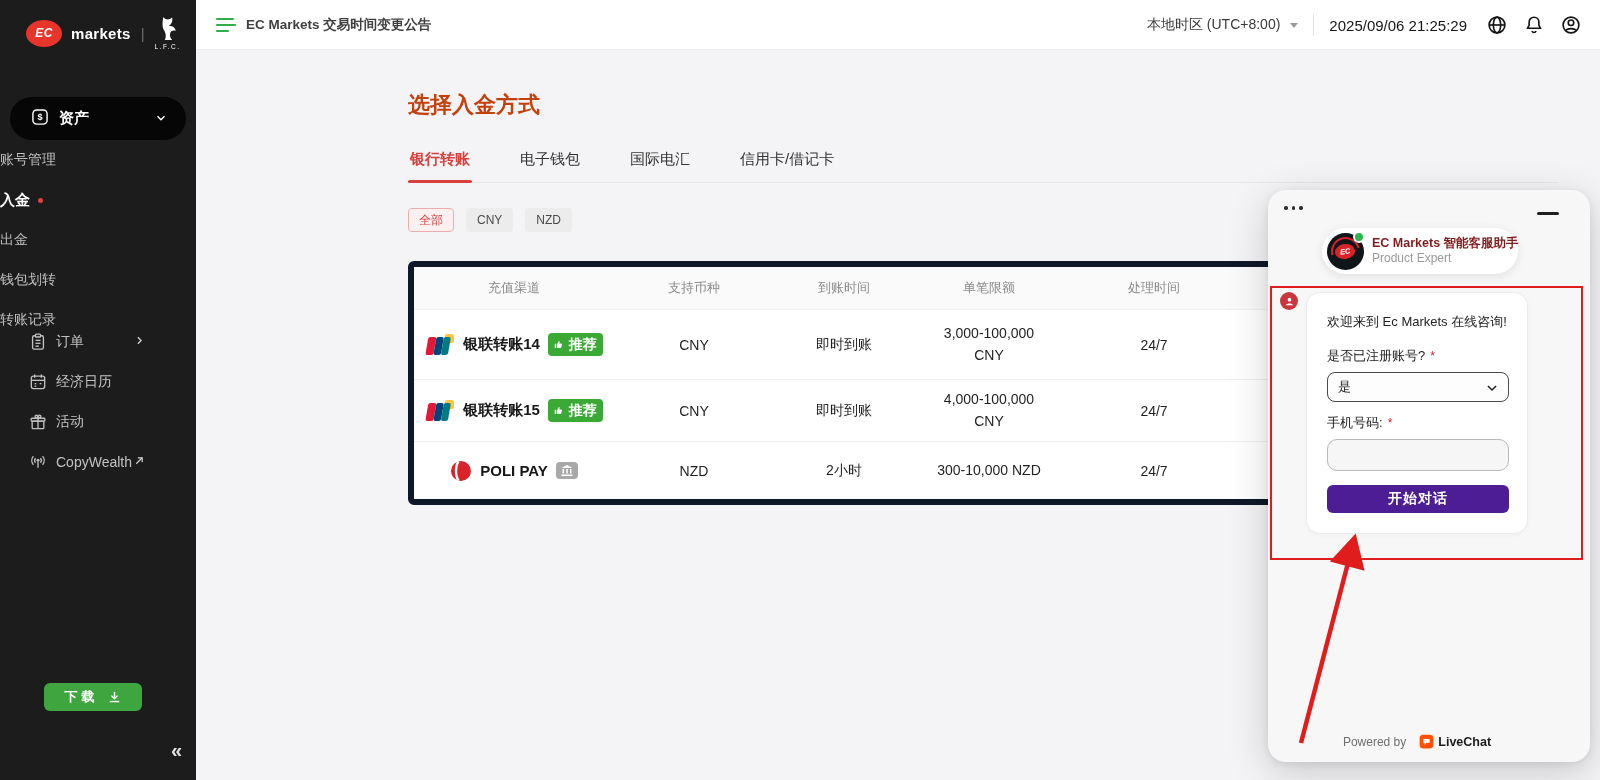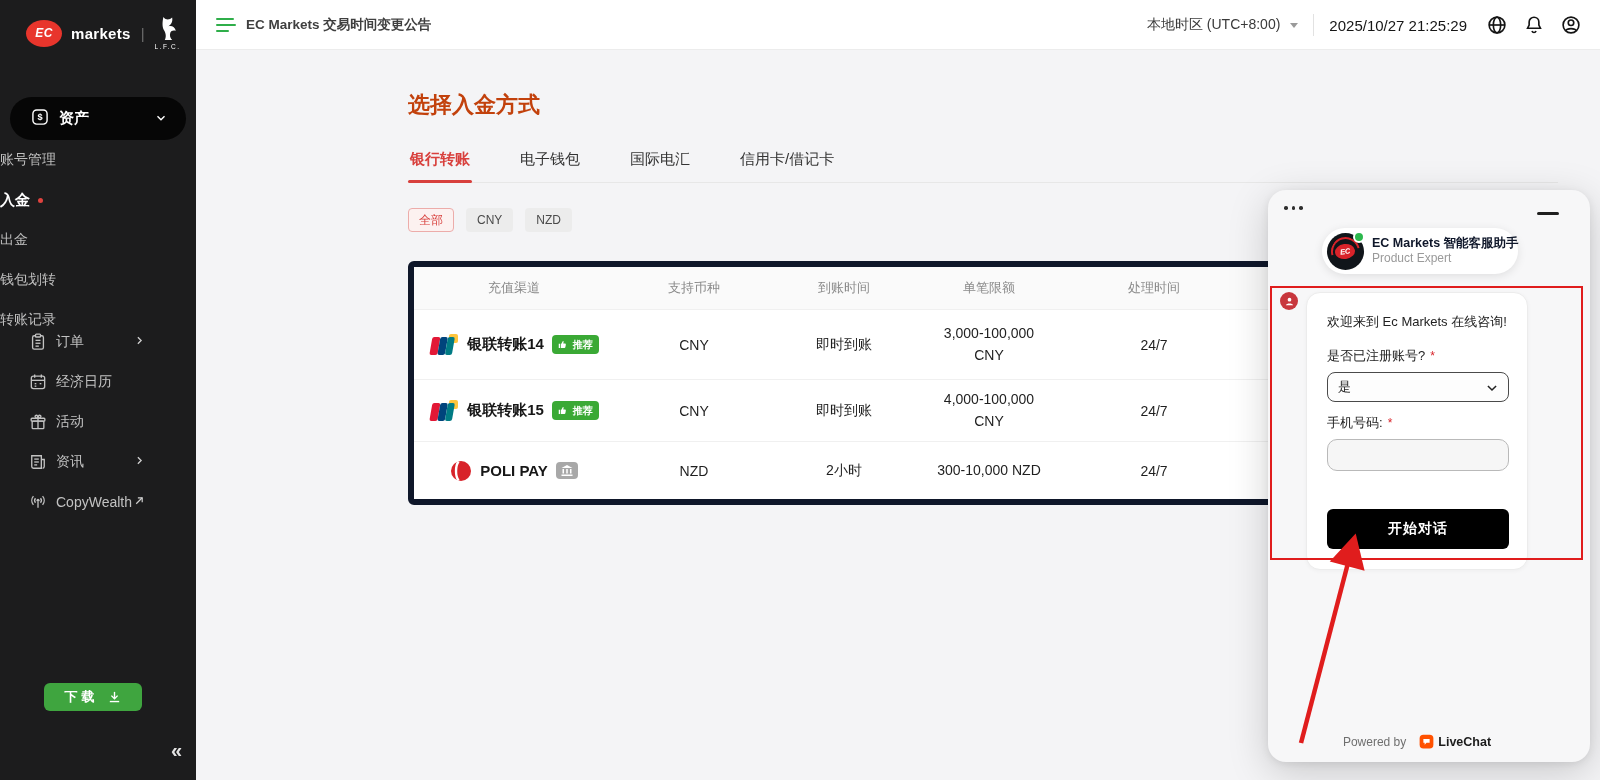--- a/index.html
+++ b/index.html
@@ -70,21 +70,21 @@
   .table { margin-top:29px; background:#fff; border:6px solid #0f172a; border-radius:6px; overflow:hidden; }
   .trow { display:flex; align-items:center; }
   .thead { background:#fafafa; height:42px; }
   .thead .cell { font-size:13px; color:#8a8a8a; font-weight:400; }
   .tbody-row { border-top:1px solid #f0f0f0; background:#fff; cursor:pointer; }
   .cell { display:flex; align-items:center; justify-content:center; text-align:center; }
   .c1 { width:200px; } .c2 { width:160px; } .c3 { width:140px; } .c4 { width:150px; } .c5 { width:180px; } .c6 { flex:1; }
   .r1 { height:70px; } .r2 { height:62px; } .r3 { height:58px; }
   .chan { display:flex; align-items:center; gap:8px; }
   .chan-name { font-size:15px; font-weight:bold; color:#171717; white-space:nowrap; }
-  .badge-rec { display:flex; align-items:center; gap:6px; background:#3aa935; color:#fff; font-size:10px; font-weight:bold;
+  .badge-rec { display:flex; align-items:center; gap:6px; background:#3aa935; color:#fff; font-size:14px; font-weight:bold;
                border-radius:4px; padding:2.5px 6px; }
   .badge-bank { background:#a8a8a8; border-radius:4px; width:22px; height:17px; display:flex; align-items:center; justify-content:center; }
   .val { font-size:14px; color:#1f1f1f; font-weight:500; }
   .limit-wrap { width:116px; line-height:1.55; }
 
   
   .chat { position:absolute; left:1268px; top:190px; width:322px; height:572px; background:#f7f7f8; border-radius:18px;
           box-shadow:0 10px 40px rgba(0,0,0,.18), 0 2px 8px rgba(0,0,0,.08); z-index:50; }
   .chat-dots { position:absolute; left:16px; top:16px; display:flex; gap:4px; cursor:pointer; }
   .chat-dots i { width:3.5px; height:3.5px; border-radius:50%; background:#2e2e2e; }
@@ -93,36 +93,36 @@
   .agent-pill { position:absolute; left:54px; top:38px; width:196px; height:46px; background:#fff; border-radius:24px;
                 box-shadow:0 2px 10px rgba(0,0,0,.10); display:flex; align-items:center; padding-left:5px; }
   .agent-avatar { position:relative; width:37px; height:37px; border-radius:50%; background:#10151a; flex:0 0 auto;
                   display:flex; align-items:center; justify-content:center; }
   .agent-avatar .ec-mini { background:#d8232a; color:#fff; font-size:7.5px; font-weight:bold; font-style:italic;
                   border-radius:50%; padding:3px 5px; transform:rotate(-8deg); }
   .agent-avatar .ring { position:absolute; inset:4px; border:2px solid #d8232a; border-radius:50%;
                   border-right-color:transparent; border-bottom-color:transparent; transform:rotate(30deg); }
   .status-dot { position:absolute; right:-1px; top:-2px; width:12px; height:12px; border-radius:50%; background:#2cb84d; border:2px solid #fff; }
   .agent-texts { margin-left:8px; line-height:1.25; }
-  .agent-name { font-size:12.5px; font-weight:bold; color:#0f172a; white-space:nowrap; }
+  .agent-name { font-size:12.5px; font-weight:bold; color:#7f1d1d; white-space:nowrap; }
   .agent-role { font-size:12px; color:#9a9a9a; }
 
   .msg-avatar { position:absolute; left:12px; top:102px; width:18px; height:18px; border-radius:50%; background:#c8373d;
                 display:flex; align-items:center; justify-content:center; }
   .msg-card { position:absolute; left:38px; top:102px; width:222px; background:#fff; border:1px solid #ececec; border-radius:14px;
               padding:20px; box-shadow:0 1px 4px rgba(0,0,0,.04); }
   .welcome { font-size:13px; color:#222; margin-bottom:16px; }
   .f-label { font-size:13px; color:#222; margin-bottom:7px; }
   .req { color:#d8232a; margin-left:5px; font-size:12px; }
   .f-select { position:relative; width:182px; height:30px; border:1.5px solid #4a4a4a; border-radius:8px; background:#fdfdfd;
               display:flex; align-items:center; padding:0 10px; font-size:13px; color:#222; cursor:pointer; margin-bottom:12px; }
   .f-select svg { position:absolute; right:9px; top:8px; }
   .f-input { width:182px; height:32px; border:1px solid #b9b9b9; border-radius:10px; background:#f6f6f6; margin-bottom:0;
              font-family:inherit; font-size:13px; padding:0 10px; color:#222; }
-  .start-btn { width:182px; height:40px; margin-top:38px; background:#000000; border:none; border-radius:6px; color:#fff;
+  .start-btn { width:182px; height:28px; margin-top:14px; background:#4c1d95; border:none; border-radius:6px; color:#fff;
                font-size:14px; font-weight:bold; cursor:pointer; font-family:inherit; letter-spacing:1px; }
   .chat-footer { position:absolute; bottom:13px; left:0; width:298px; display:flex; align-items:center; justify-content:center; gap:13px; }
   .powered { font-size:12px; color:#6f6f6f; }
   .lc-logo { display:flex; align-items:center; gap:4px; cursor:pointer; }
   .lc-name { font-size:12.5px; font-weight:bold; color:#1c1c1c; }
 
   
   .annot { position:absolute; inset:0; z-index:60; pointer-events:none; }
   .annot-rect { position:absolute; left:1270px; top:286px; width:313px; height:274px; border:2px solid #e01d1d; }
   .annot-arrow { position:absolute; left:0; top:0; }
@@ -221,37 +221,20 @@
             <line x1="12" y1="7.5" x2="12" y2="20"></line>
             <path d="M12 7.5 C8.5 7.5 7.5 4.5 9.6 4 C11.4 3.6 12 5.8 12 7.5 Z"></path>
             <path d="M12 7.5 C15.5 7.5 16.5 4.5 14.4 4 C12.6 3.6 12 5.8 12 7.5 Z"></path>
           </svg>
         </span>
         <span class="mi-label">活动</span>
       </div>
       <div class="menu-item">
         <span class="mi-icon">
           <svg width="20" height="20" viewBox="0 0 24 24" fill="none" stroke="#c2c2c2" stroke-width="1.6">
-            <path d="M4.5 4.5 H16 V19.5 H6.5 A2 2 0 0 1 4.5 17.5 Z"></path>
-            <path d="M16 9 H19.5 V17.5 A2 2 0 0 1 17.5 19.5"></path>
-            <line x1="7.5" y1="8.5" x2="13" y2="8.5"></line>
-              <line x1="7.5" y1="12" x2="13" y2="12"></line>
-              <line x1="7.5" y1="15.5" x2="11" y2="15.5"></line>
-          </svg>
-        </span>
-        <span class="mi-label">资讯</span>
-        <span class="mi-right">
-          <svg width="13" height="13" viewBox="0 0 24 24" fill="none" stroke="#cfcfcf" stroke-width="2.4">
-              <polyline points="9,6 15,12 9,18"></polyline>
-            </svg>
-        </span>
-      </div>
-      <div class="menu-item">
-        <span class="mi-icon">
-          <svg width="20" height="20" viewBox="0 0 24 24" fill="none" stroke="#c2c2c2" stroke-width="1.6">
             <circle cx="12" cy="10" r="1.8" fill="#c2c2c2" stroke="none"></circle>
             <path d="M9 7.5 a4.2 4.2 0 0 0 0 5.4 M15 7.5 a4.2 4.2 0 0 1 0 5.4"></path>
             <path d="M6.5 5 a8 8 0 0 0 0 10.4 M17.5 5 a8 8 0 0 1 0 10.4"></path>
             <line x1="12" y1="12" x2="12" y2="19"></line>
           </svg>
         </span>
         <span class="mi-label">CopyWealth</span>
         <span class="mi-right">
           <svg width="13" height="13" viewBox="0 0 24 24" fill="none" stroke="#cfcfcf" stroke-width="2.2">
             <line x1="6" y1="18" x2="17" y2="7"></line>
@@ -280,21 +263,21 @@
           <span class="h3"></span>
         </span>
       <span class="announce">EC Markets 交易时间变更公告</span>
     </div>
     <div class="tb-right">
       <span class="tz">
         <span class="tz-label">本地时区 (UTC+8:00)</span>
         <span class="caret-down"></span>
       </span>
       <span class="tb-divider"></span>
-      <span class="datetime">2025/10/27 21:25:29</span>
+      <span class="datetime">2025/09/06 21:25:29</span>
       <span class="tb-icon">
         <svg width="22" height="22" viewBox="0 0 24 24" fill="none" stroke="#141414" stroke-width="1.8">
           <circle cx="12" cy="12" r="8.6"></circle>
             <ellipse cx="12" cy="12" rx="4" ry="8.6"></ellipse>
             <line x1="3.4" y1="12" x2="20.6" y2="12"></line>
         </svg>
       </span>
       <span class="tb-icon">
         <svg width="22" height="22" viewBox="0 0 24 24" fill="none" stroke="#141414" stroke-width="1.8">
           <path d="M12 3.5 a5.3 5.3 0 0 0 -5.3 5.3 V12 L5 15.5 H19 L17.3 12 V8.8 A5.3 5.3 0 0 0 12 3.5 Z"></path>

